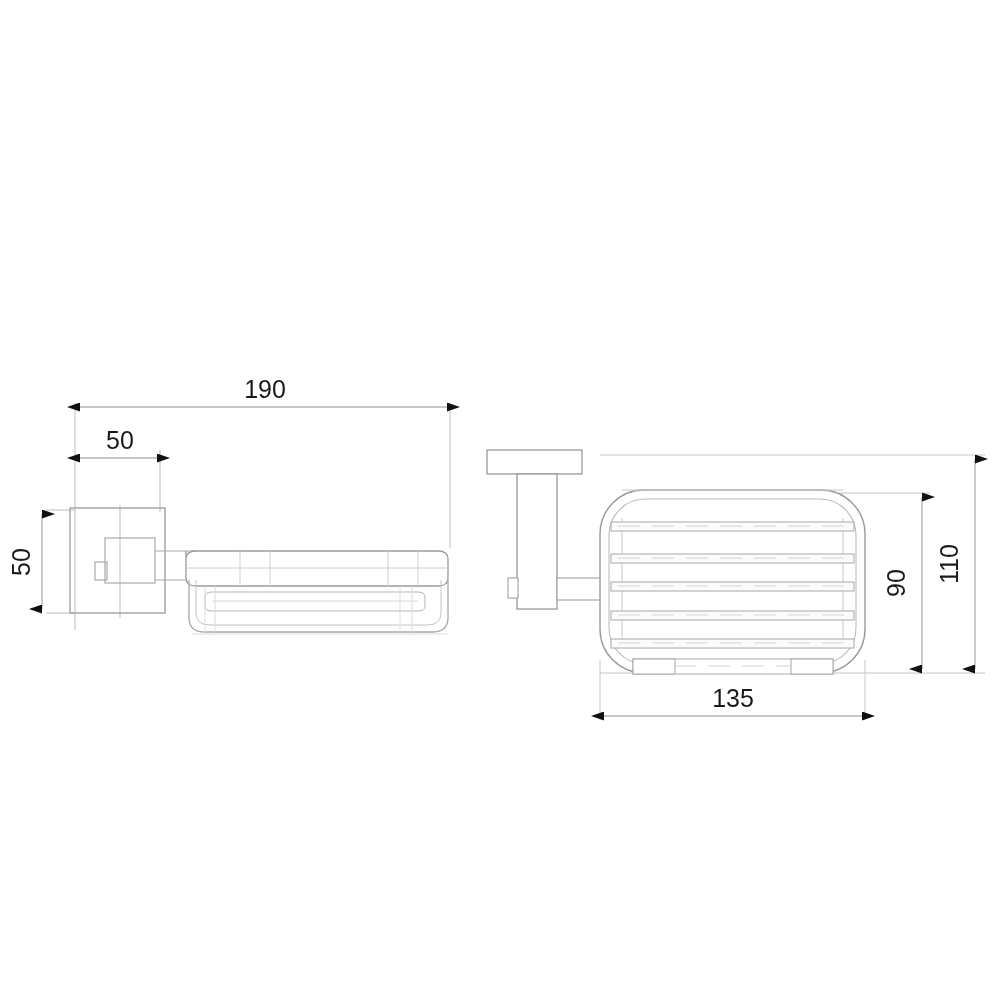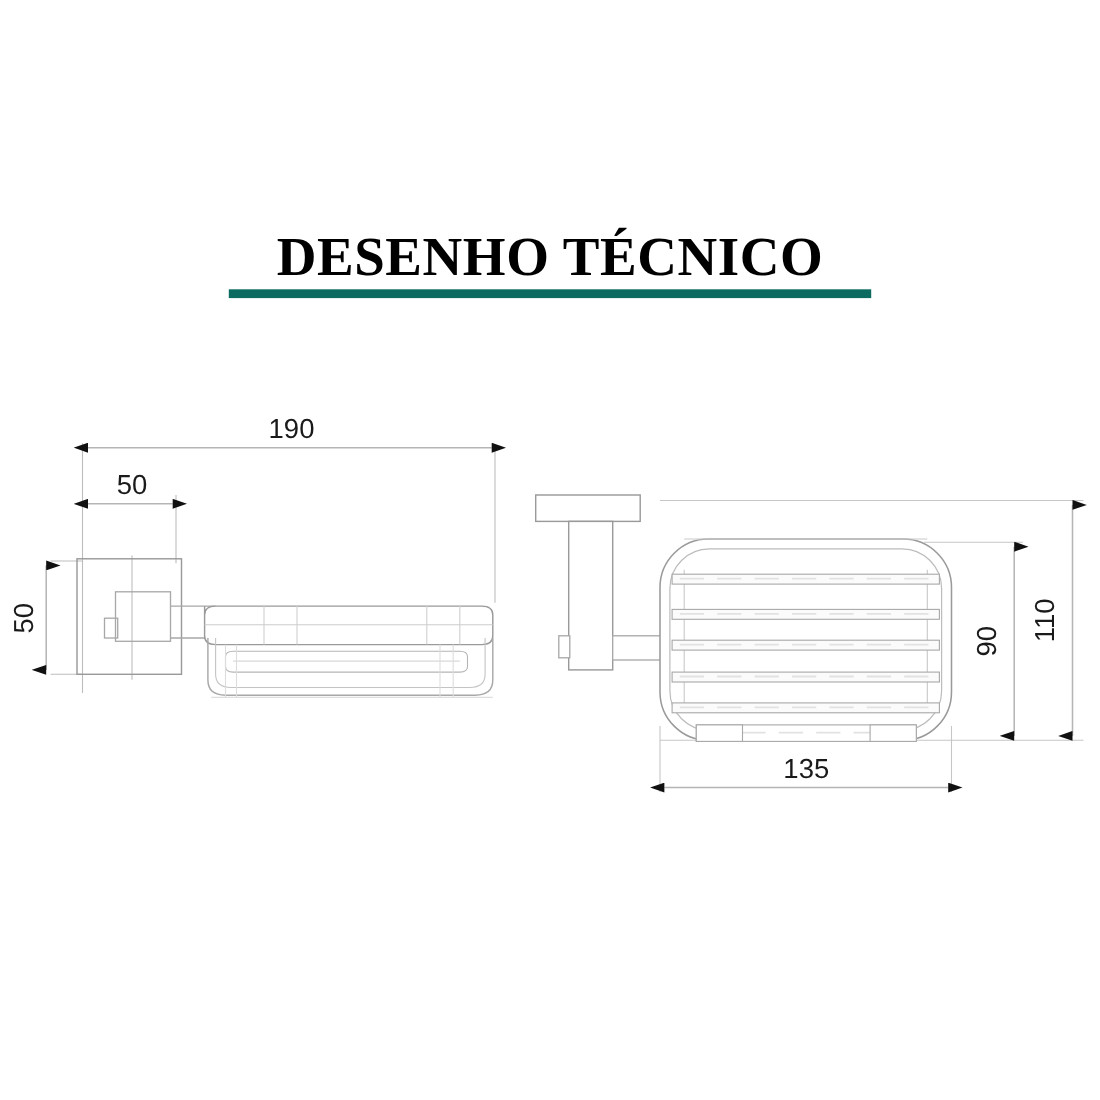--- a/index.html
+++ b/index.html
@@ -61,24 +61,20 @@
     font-family: "Liberation Sans", sans-serif;
     font-size: 25px;
     fill: #1a1a1a;
   }
 </style>
 </head>
 <body>
 
 <div id="page">
 
-  <div id="title-block">
-    <div id="page-title">DESENHO TÉCNICO</div>
-    <div id="title-rule"></div>
-  </div>
 
   <svg id="drawing" viewBox="0 0 1000 1000">
     <defs>
       <marker id="arrL" markerWidth="14" markerHeight="9" refX="13" refY="4.5" orient="auto" markerUnits="userSpaceOnUse">
         <path d="M13,0 L13,9 L0,4.5 Z" fill="#111111"></path>
       </marker>
       <marker id="arrR" markerWidth="14" markerHeight="9" refX="1" refY="4.5" orient="auto" markerUnits="userSpaceOnUse">
         <path d="M1,0 L1,9 L14,4.5 Z" fill="#111111"></path>
       </marker>
       <marker id="arrU" markerWidth="9" markerHeight="14" refX="4.5" refY="13" orient="auto" markerUnits="userSpaceOnUse">

